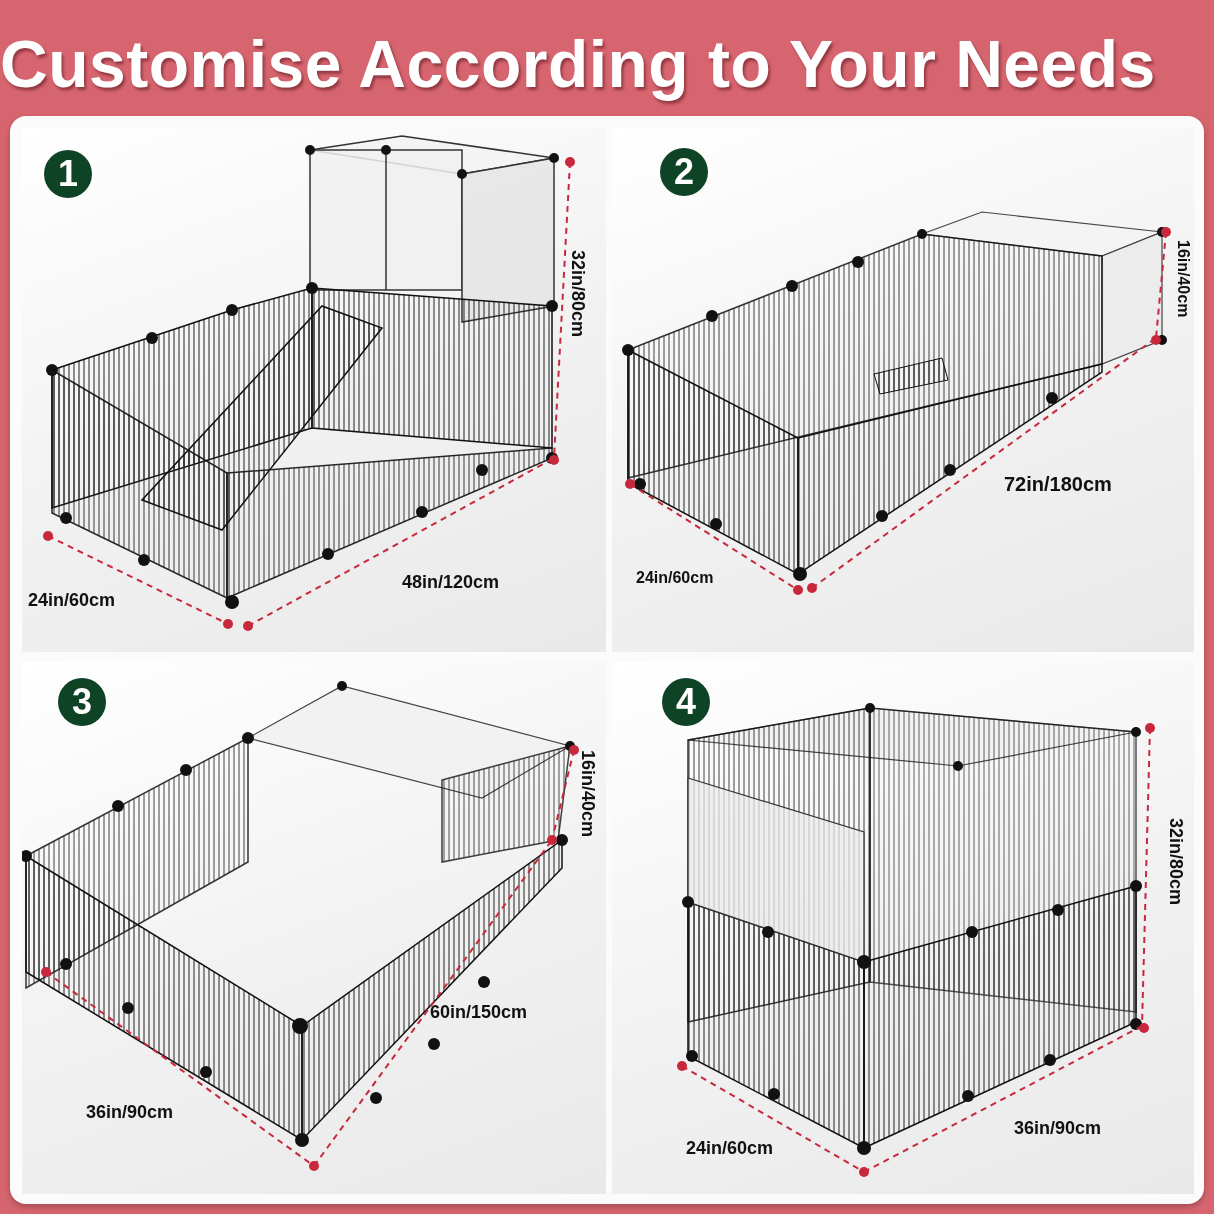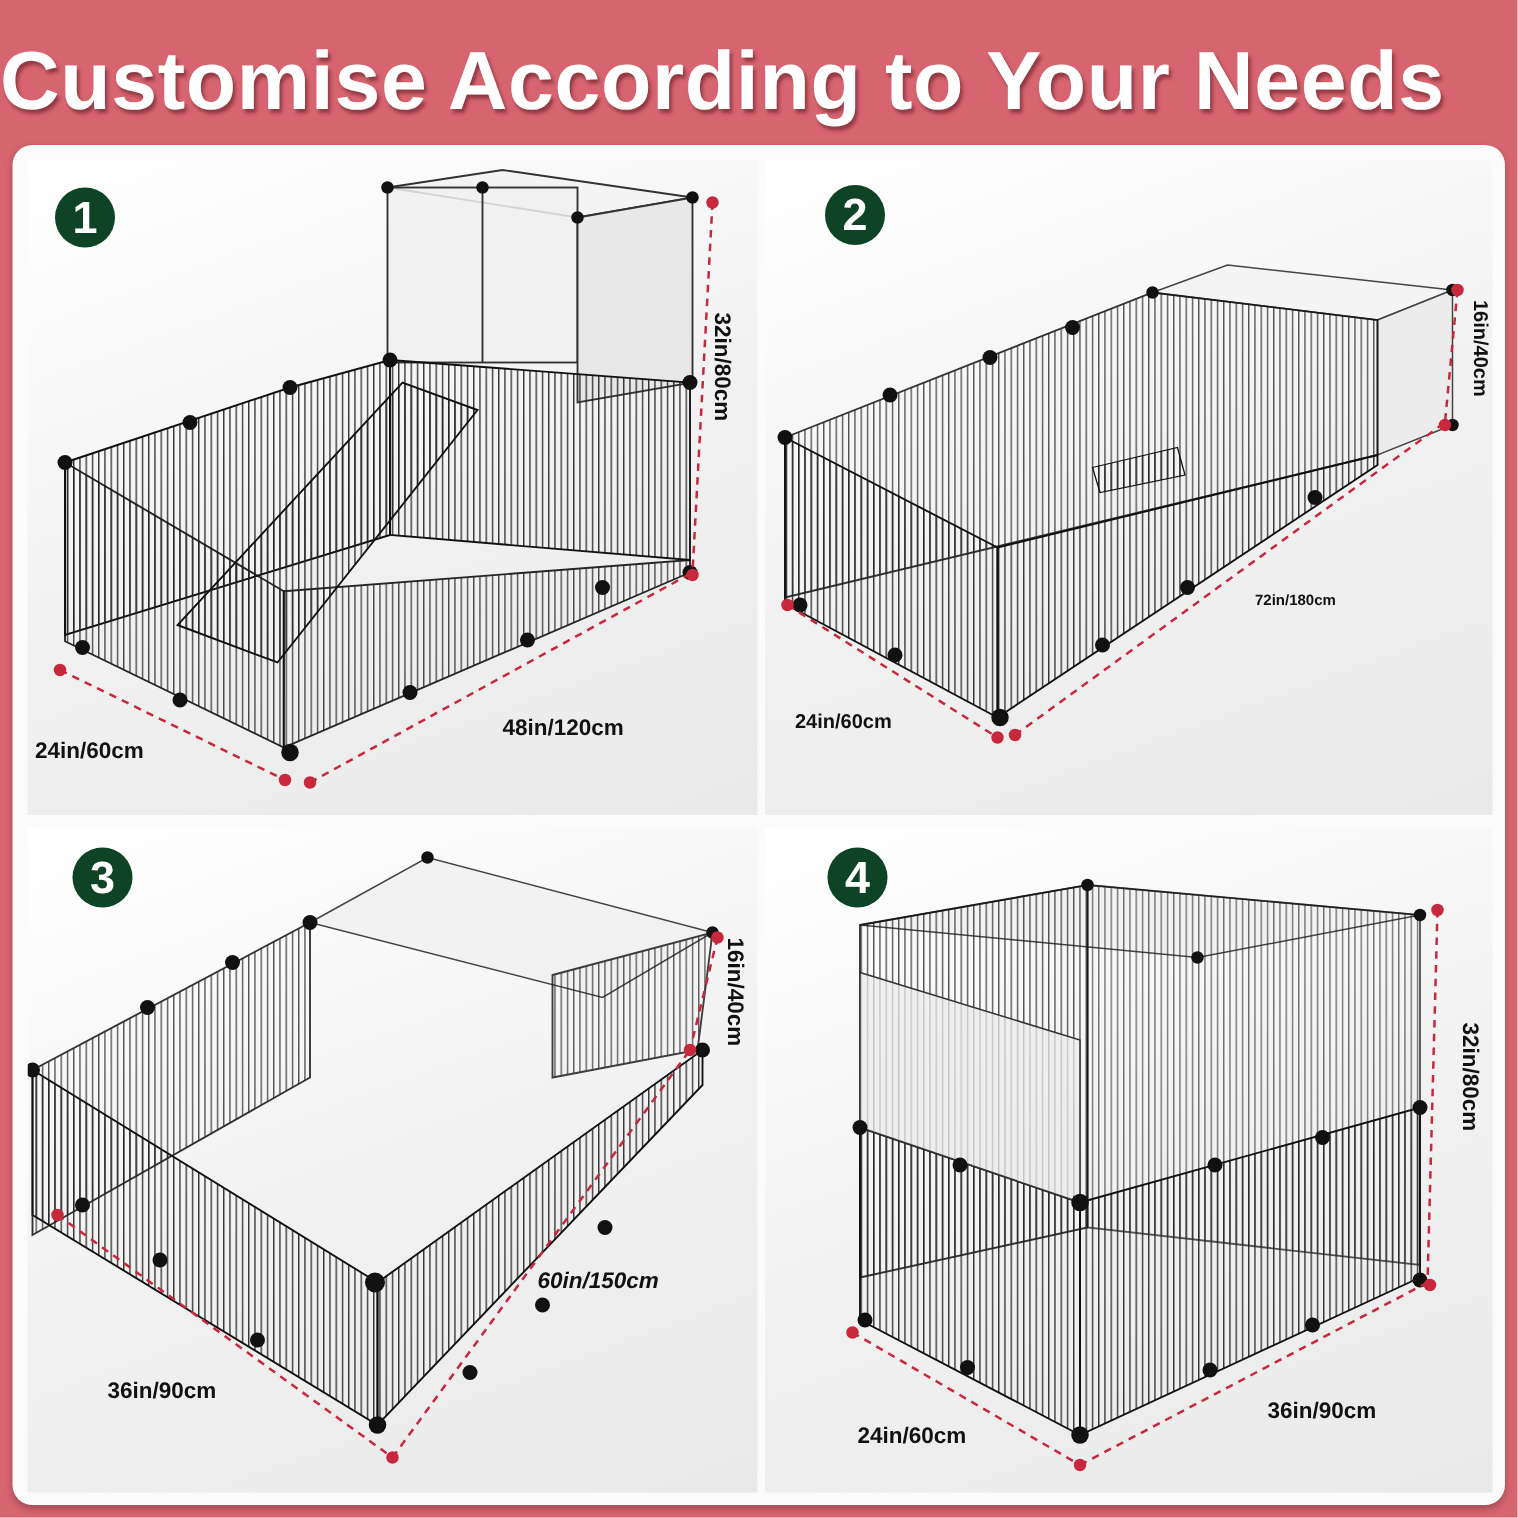--- a/index.html
+++ b/index.html
@@ -117,21 +117,21 @@
     <g fill="#c8283c">
       <circle cx="18" cy="356" r="5"></circle>
         <circle cx="186" cy="462" r="5"></circle>
         <circle cx="200" cy="460" r="5"></circle>
       <circle cx="544" cy="212" r="5"></circle>
         <circle cx="554" cy="104" r="5"></circle>
     </g>
   </svg>
   <div class="badge" style="left:48px;top:20px;">2</div>
   <div class="dim" style="left:24px;top:441px;font-size:16px;">24in/60cm</div>
-  <div class="dim" style="left:392px;top:345px;font-size:12px;">72in/180cm</div>
+  <div class="dim" style="left:392px;top:345px;font-size:20px;">72in/180cm</div>
   <div class="dim vdim" style="left:580px;top:112px;font-size:16px;">16in/40cm</div>
 </div>
 
 <div class="panel p3">
   <svg class="art" width="584" height="532">
     <defs>
       <pattern id="grid3" width="5" height="10" patternUnits="userSpaceOnUse">
           <line x1="2" y1="0" x2="2" y2="10" stroke="#222" stroke-width="1"></line>
         </pattern>
     </defs>
@@ -164,21 +164,21 @@
     </g>
     <g fill="#c8283c">
       <circle cx="24" cy="310" r="5"></circle>
         <circle cx="292" cy="504" r="5"></circle>
         <circle cx="530" cy="178" r="5"></circle>
         <circle cx="552" cy="88" r="5"></circle>
     </g>
   </svg>
   <div class="badge" style="left:36px;top:16px;">3</div>
   <div class="dim" style="left:64px;top:440px;">36in/90cm</div>
-  <div class="dim" style="left:408px;top:352px;font-style:italic;">60in/150cm</div>
+  <div class="dim" style="left:408px;top:340px;">60in/150cm</div>
   <div class="dim vdim" style="left:576px;top:88px;">16in/40cm</div>
 </div>
 
 <div class="panel p4">
   <svg class="art" width="582" height="532">
     <defs>
       <pattern id="grid4" width="5" height="10" patternUnits="userSpaceOnUse">
           <line x1="2" y1="0" x2="2" y2="10" stroke="#222" stroke-width="1"></line>
         </pattern>
     </defs>

